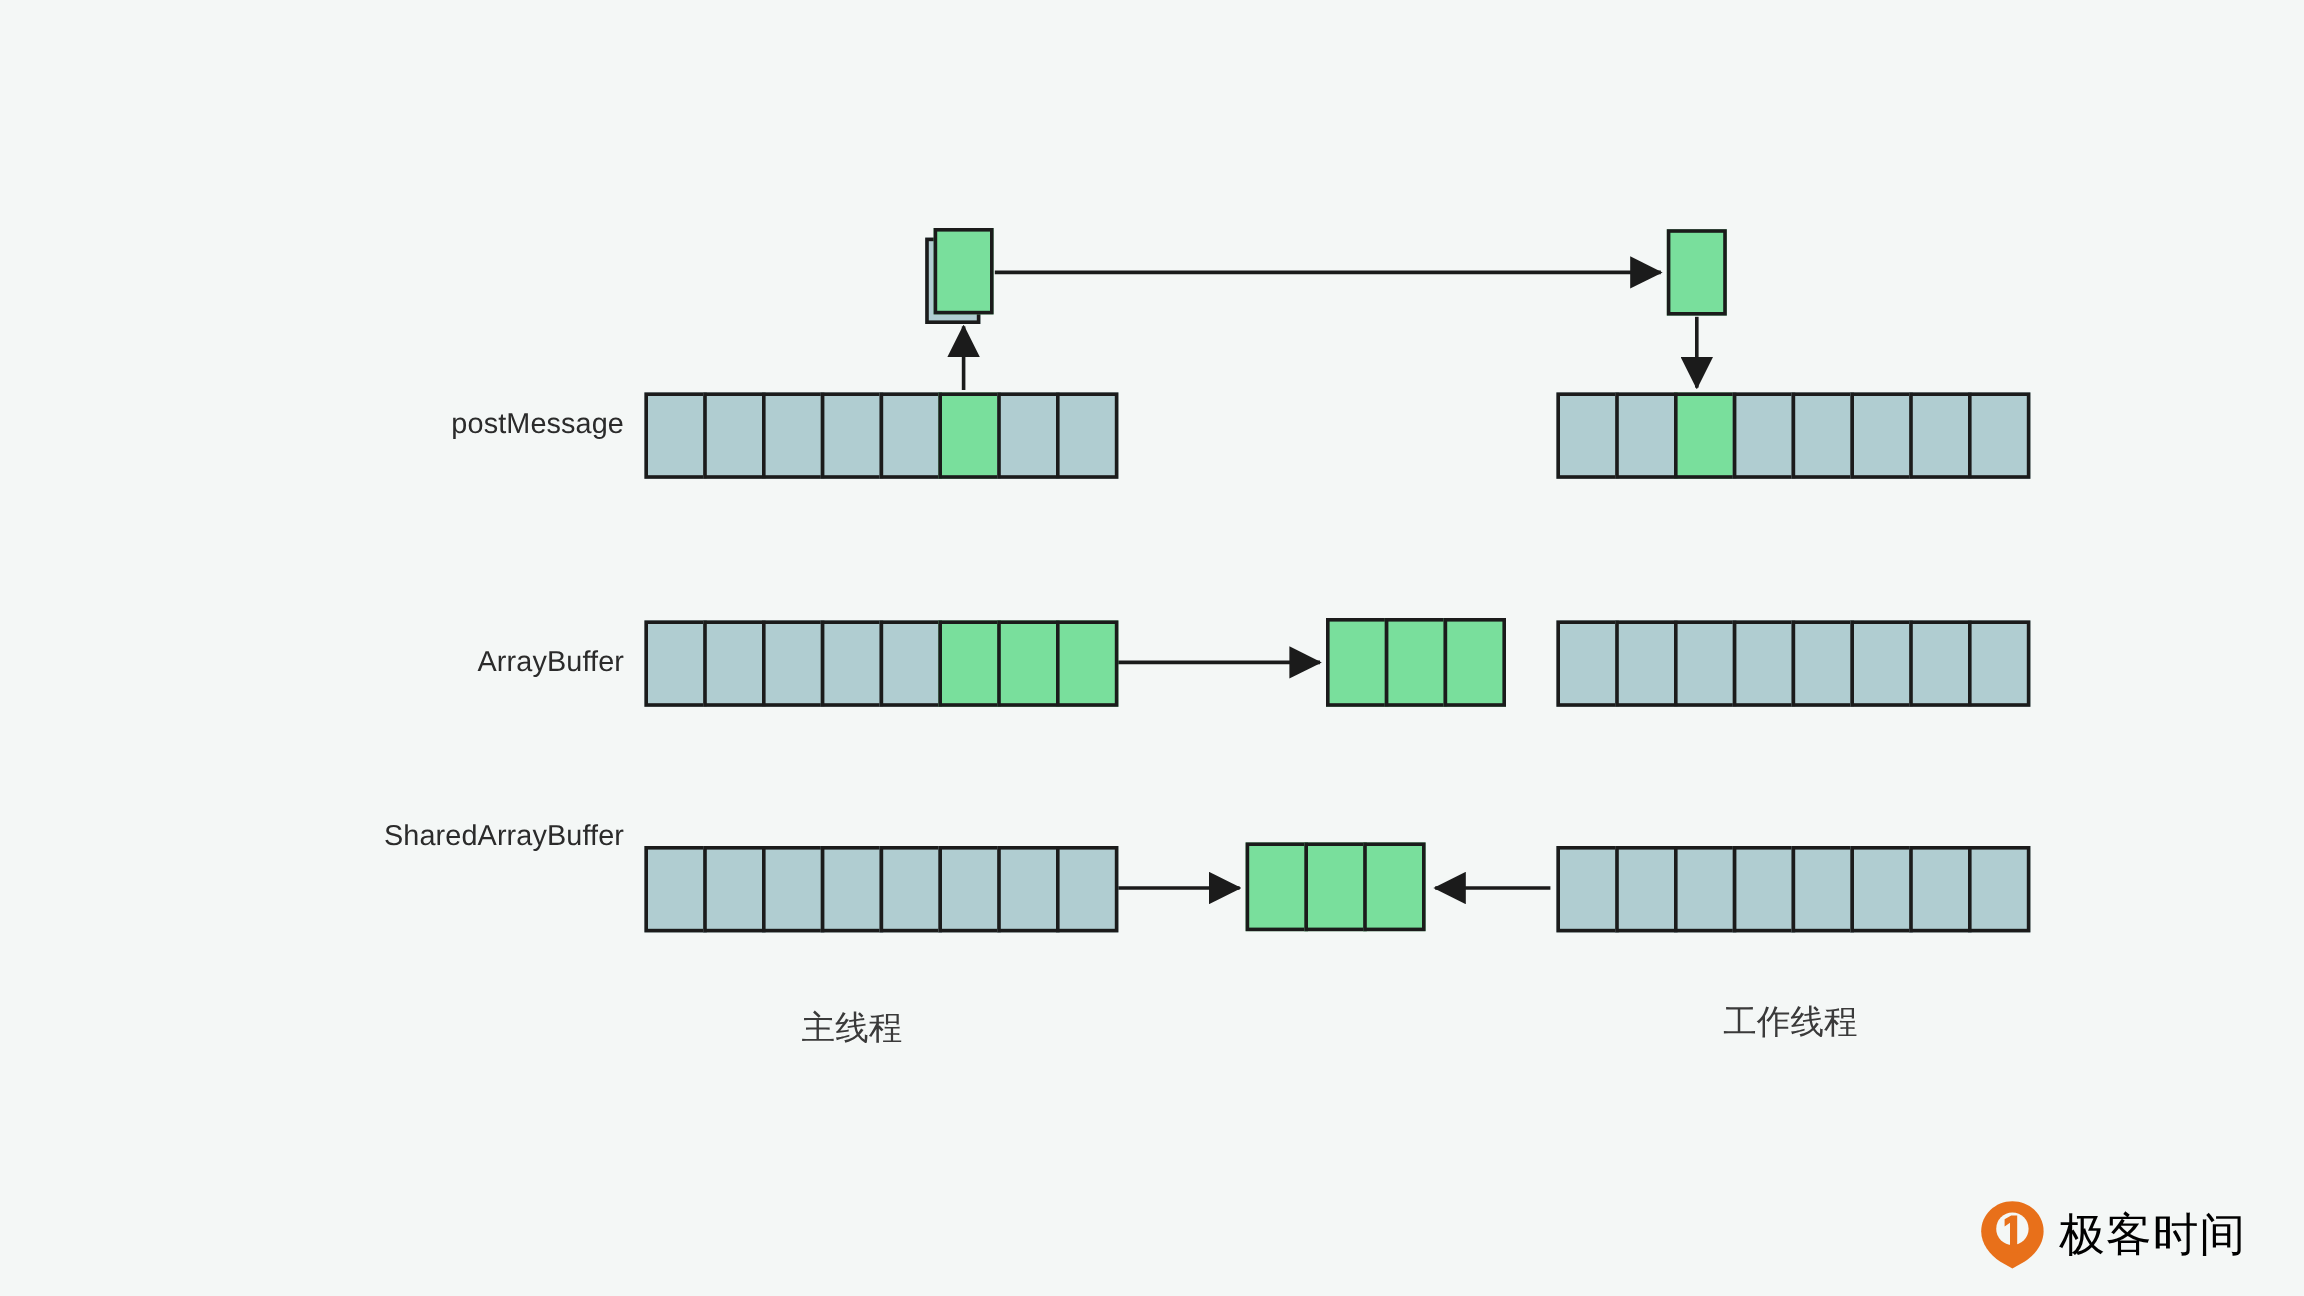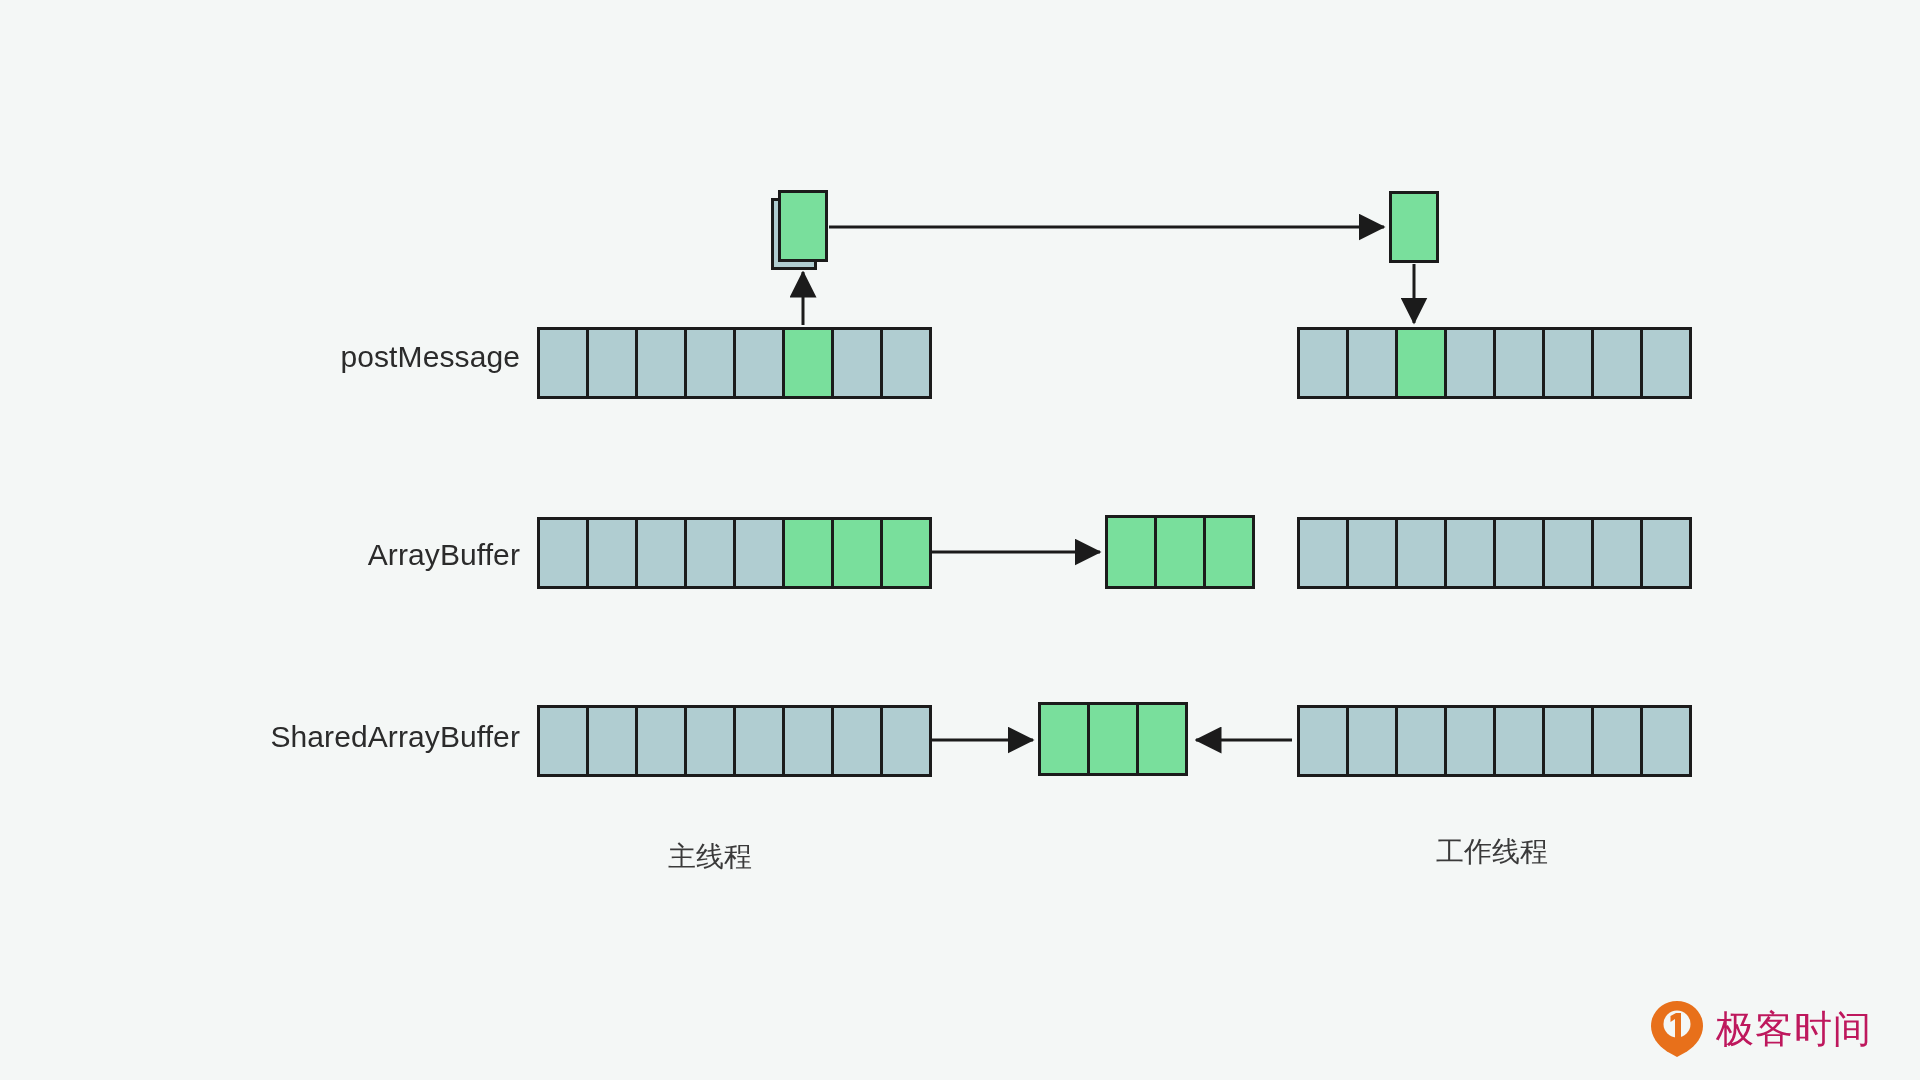--- a/index.html
+++ b/index.html
@@ -18,29 +18,29 @@
   #canvas {
     position: absolute;
     left: 0; top: 0;
     width: 1920px;
     height: 1080px;
   }
 
   
   .row-label {
     position: absolute;
-    font-size: 30px;
+    font-size: 24px;
     color: #2b2b2b;
     white-space: nowrap;
     text-align: right;
     letter-spacing: 0.1px;
   }
   #label-postmessage { right: 1400px; top: 340px; }
   #label-arraybuffer { right: 1400px; top: 538px; }
-  #label-sharedarraybuffer { right: 1400px; top: 720px; }
+  #label-sharedarraybuffer { right: 1400px; top: 683px; }
 
   
   .thread-caption {
     position: absolute;
     font-size: 28px;
     color: #3a3a3a;
     white-space: nowrap;
     font-family: "DejaVu Sans", "Liberation Sans", sans-serif;
   }
   #caption-main   { left: 668px; top: 838px; }
@@ -91,21 +91,21 @@
     position: absolute;
     left: 1650px;
     top: 1000px;
     display: flex;
     align-items: center;
     gap: 12px;
   }
   #watermark-logo-icon { display: block; }
   #watermark-text {
     font-size: 38px;
-    color: #be185d;
+    color: #000000;
     font-family: "DejaVu Sans", "Liberation Sans", sans-serif;
     letter-spacing: 1px;
     line-height: 1;
   }
 </style>
 </head>
 <body>
 
 <svg id="canvas" viewBox="0 0 1920 1080" xmlns="http://www.w3.org/2000/svg">
   <defs>

